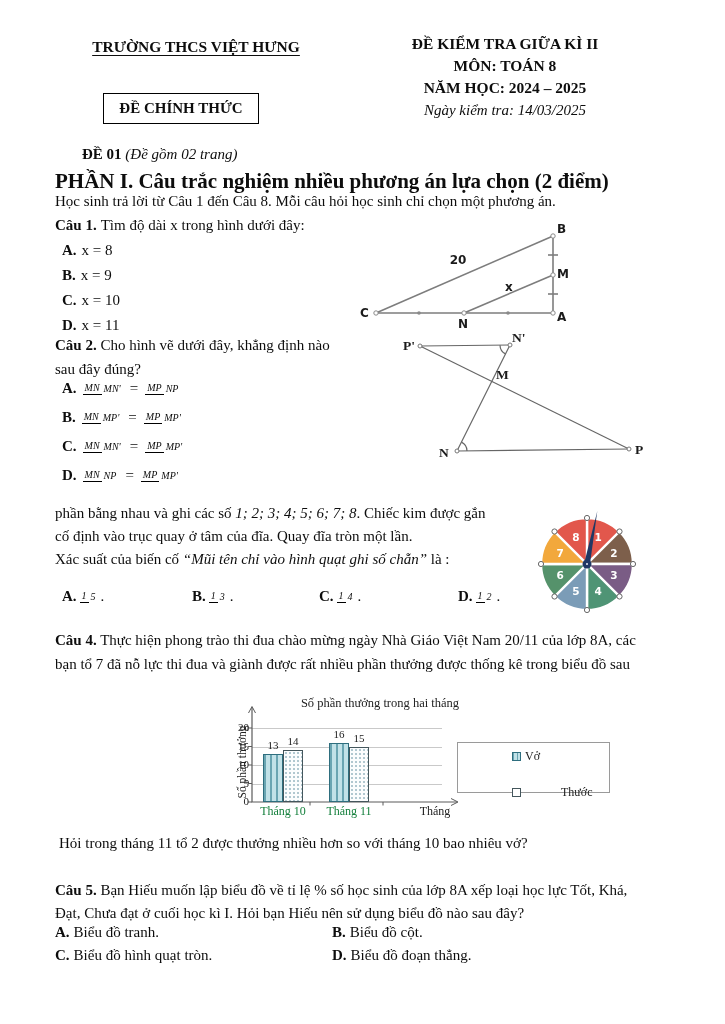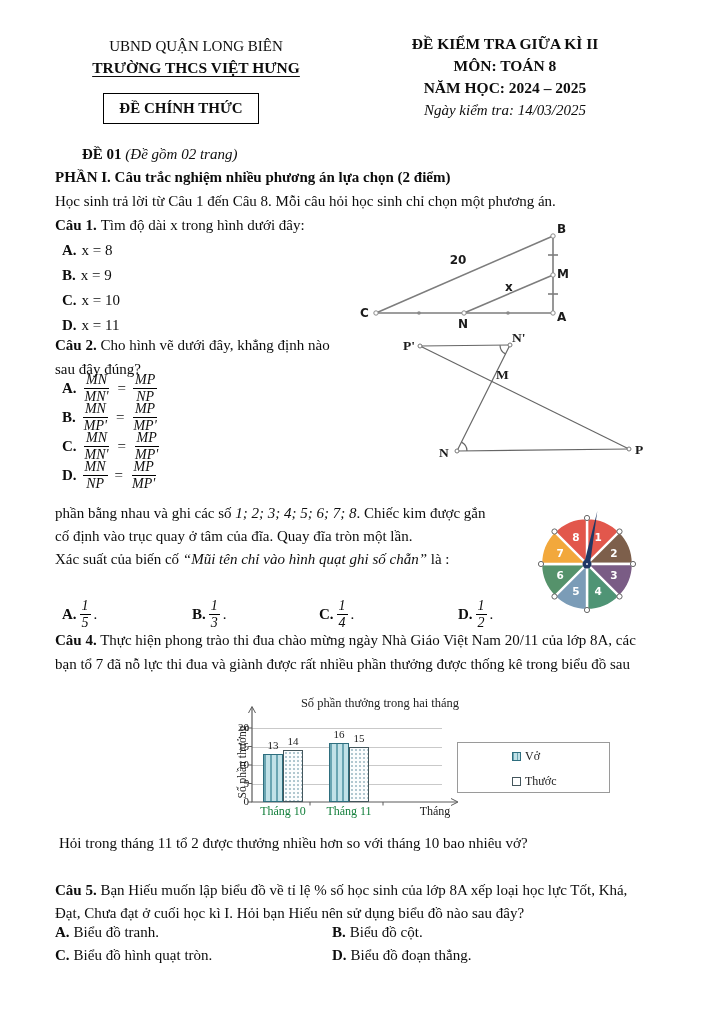--- a/index.html
+++ b/index.html
@@ -9,31 +9,31 @@
   .b{font-weight:bold;}
   .i{font-style:italic;}
   .ctr{text-align:center;}
   .hdr-left{left:46px;top:36px;width:300px;line-height:21px;}
   .hdr-left .org2{font-weight:bold;font-size:15.5px;text-decoration:underline;text-underline-offset:3px;}
   .official-box{left:103px;top:93px;width:154px;height:29px;border:1.4px solid #000;
                 font-weight:bold;text-align:center;line-height:29px;font-size:15px;}
   .hdr-right{left:355px;top:33px;width:300px;line-height:22px;}
   .hdr-right .bl{font-weight:bold;font-size:15.5px;}
   .code-line{left:82px;top:146px;}
-  .p1-head{left:55px;top:169px;font-weight:bold;font-size:15px;}
+  .p1-head{left:55px;top:169px;font-weight:bold;font-size:21px;}
   .p1-inst{left:55px;top:193px;}
   .q-line b{margin-right:4px;}
   .q1-opts{left:62px;top:238px;line-height:25px;}
   .q1-opts .letter{font-weight:bold;margin-right:5px;}
   .q2-text{left:55px;top:333px;width:340px;line-height:24px;}
   .q2-opts{left:62px;top:374px;}
   .q2-row{display:flex;align-items:center;height:29px;}
   .q2-row .letter{font-weight:bold;margin-right:3px;}
-  .frac{display:inline-flex;flex-direction:column;align-items:center;font-style:italic;
-        font-size:14px;line-height:1.15;margin:12px 3px;font-family:"Liberation Serif",serif;}
+  .frac{display:inline-flex;flex-direction:row;align-items:center;font-style:italic;
+        font-size:10px;line-height:1.15;margin:4px 3px;font-family:"Liberation Serif",serif;}
   .frac .num{border-bottom:1px solid #000;padding:0 2px;}
   .frac .den{padding:0 2px;}
   .eq{margin:0 4px;}
   .q3-text{left:55px;top:502px;width:512px;line-height:23px;}
   .q3-opts{left:55px;top:586px;width:620px;height:32px;}
   .q3-opt{position:absolute;display:flex;align-items:center;}
   .q3-opt .letter{font-weight:bold;}
   .q4-text{left:55px;top:628px;width:655px;line-height:24px;}
   .q4-question{left:59px;top:835px;}
   .row-opts span.letter{font-weight:bold;margin-right:4px;}
@@ -55,32 +55,31 @@
   .gridline{position:absolute;height:1px;background:#c9c9c9;}
   .ytick{position:absolute;left:0;width:24px;text-align:right;font-size:11px;color:#222;}
   .cat-label{position:absolute;top:108px;width:70px;text-align:center;font-size:12px;color:#15803d;}
   .bar{position:absolute;box-sizing:border-box;}
   .bar-vo{border:1px solid #2e6e7e;background:repeating-linear-gradient(90deg,#6aa5b2 0 2px,#c2e2e8 2px 6px);}
   .bar-thuoc{border:1px solid #44565c;background-color:#fbfdfe;
              background-image:radial-gradient(#aec6cf 0.7px,transparent 0.9px);background-size:4px 4px;}
   .bar-label{position:absolute;width:30px;text-align:center;font-size:11px;color:#222;}
   .legend{position:absolute;left:232px;top:46px;width:103px;height:49px;border:1px solid #9a9a9a;background:#fff;padding-left:48px;}
   .legend-row{display:flex;align-items:center;margin:6px 0 0 6px;font-size:12px;color:#222;}
-  .legend-row + .legend-row{margin-top:10px;}
+  .legend-row + .legend-row{margin-top:21px;gap:36px;}
   .legend-icon{width:9px;height:9px;margin-right:4px;display:inline-block;box-sizing:border-box;}
   .icon-vo{border:1px solid #2e6e7e;background:repeating-linear-gradient(90deg,#6aa5b2 0 1.5px,#c2e2e8 1.5px 4px);}
   .icon-thuoc{border:1px solid #44565c;background:#fff;}
 </style>
 </head>
 <body>
 
 <div class="page">
 
   <div class="abs hdr-left ctr">
-    <div>UBND QUẬN LONG BIÊN</div>
     <div class="org2">TRƯỜNG THCS VIỆT HƯNG</div>
   </div>
   <div class="abs official-box">
     <span>ĐỀ CHÍNH THỨC</span>
   </div>
 
   <div class="abs hdr-right ctr">
     <div class="bl">ĐỀ KIỂM TRA GIỮA KÌ II</div>
     <div class="bl">MÔN: TOÁN 8</div>
     <div class="bl">NĂM HỌC: 2024 – 2025</div>

